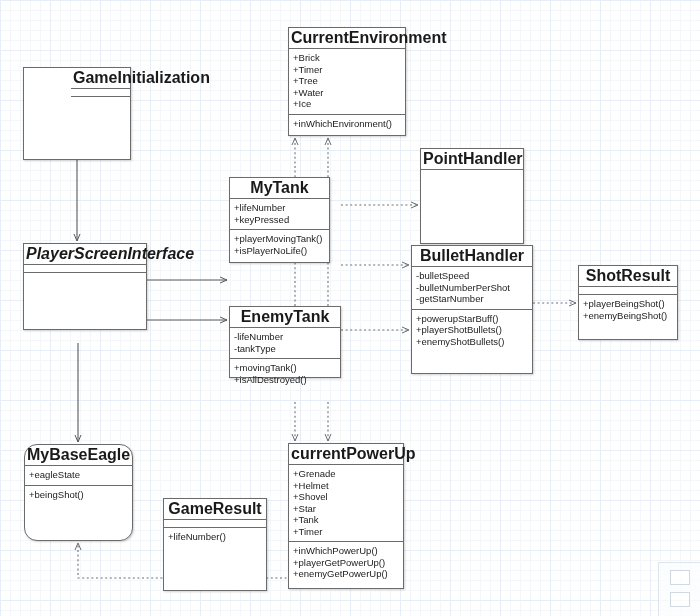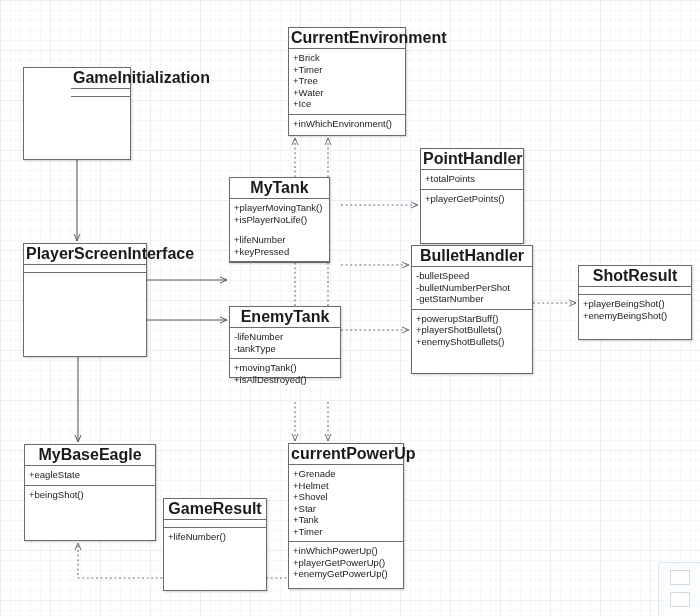--- a/index.html
+++ b/index.html
@@ -136,45 +136,37 @@
         <div class="row">+Ice</div>
       </div>
       <div class="compartment flex-fill">
         <div class="row">+inWhichEnvironment()</div>
       </div>
     </div>
   </div>
 
   <div class="uml" style="left:420px;top:148px;width:104px;height:96px;">
     <div class="title">PointHandler</div>
-    <div class="body">
-      <div class="compartment">
-        <div class="row">+totalPoints</div>
-      </div>
-      <div class="compartment flex-fill">
-        <div class="row">+playerGetPoints()</div>
-      </div>
-    </div>
   </div>
 
   <div class="uml" style="left:229px;top:177px;width:101px;height:86px;">
     <div class="title">MyTank</div>
     <div class="body">
+      <div class="compartment">
+        <div class="row">+lifeNumber</div>
+        <div class="row">+keyPressed</div>
+      </div>
       <div class="compartment flex-fill">
         <div class="row">+playerMovingTank()</div>
         <div class="row">+isPlayerNoLife()</div>
       </div>
-      <div class="compartment">
-        <div class="row">+lifeNumber</div>
-        <div class="row">+keyPressed</div>
-      </div>
-    </div>
-  </div>
-
-  <div class="uml" style="left:23px;top:243px;width:124px;height:114px;">
+    </div>
+  </div>
+
+  <div class="uml" style="left:23px;top:243px;width:124px;height:87px;font-style:italic;">
     <div class="title">PlayerScreenInterface</div>
     <div class="body">
       <div class="compartment empty-thin"></div>
       <div class="compartment flex-fill"></div>
     </div>
   </div>
 
   <div class="uml" style="left:411px;top:245px;width:122px;height:129px;">
     <div class="title">BulletHandler</div>
     <div class="body">
@@ -184,21 +176,21 @@
         <div class="row">-getStarNumber</div>
       </div>
       <div class="compartment flex-fill">
         <div class="row">+powerupStarBuff()</div>
         <div class="row">+playerShotBullets()</div>
         <div class="row">+enemyShotBullets()</div>
       </div>
     </div>
   </div>
 
-  <div class="uml" style="left:578px;top:265px;width:114px;height:75px;">
+  <div class="uml" style="left:578px;top:265px;width:100px;height:75px;">
     <div class="title">ShotResult</div>
     <div class="body">
       <div class="compartment empty-thin"></div>
       <div class="compartment flex-fill">
         <div class="row">+playerBeingShot()</div>
         <div class="row">+enemyBeingShot()</div>
       </div>
     </div>
   </div>
 
@@ -209,21 +201,21 @@
         <div class="row">-lifeNumber</div>
         <div class="row">-tankType</div>
       </div>
       <div class="compartment flex-fill">
         <div class="row">+movingTank()</div>
         <div class="row">+isAllDestroyed()</div>
       </div>
     </div>
   </div>
 
-  <div class="uml" style="left:24px;top:444px;width:132px;height:97px;">
+  <div class="uml" style="left:24px;top:444px;width:109px;height:97px;border-radius:13px;">
     <div class="title">MyBaseEagle</div>
     <div class="body">
       <div class="compartment">
         <div class="row">+eagleState</div>
       </div>
       <div class="compartment flex-fill">
         <div class="row">+beingShot()</div>
       </div>
     </div>
   </div>

